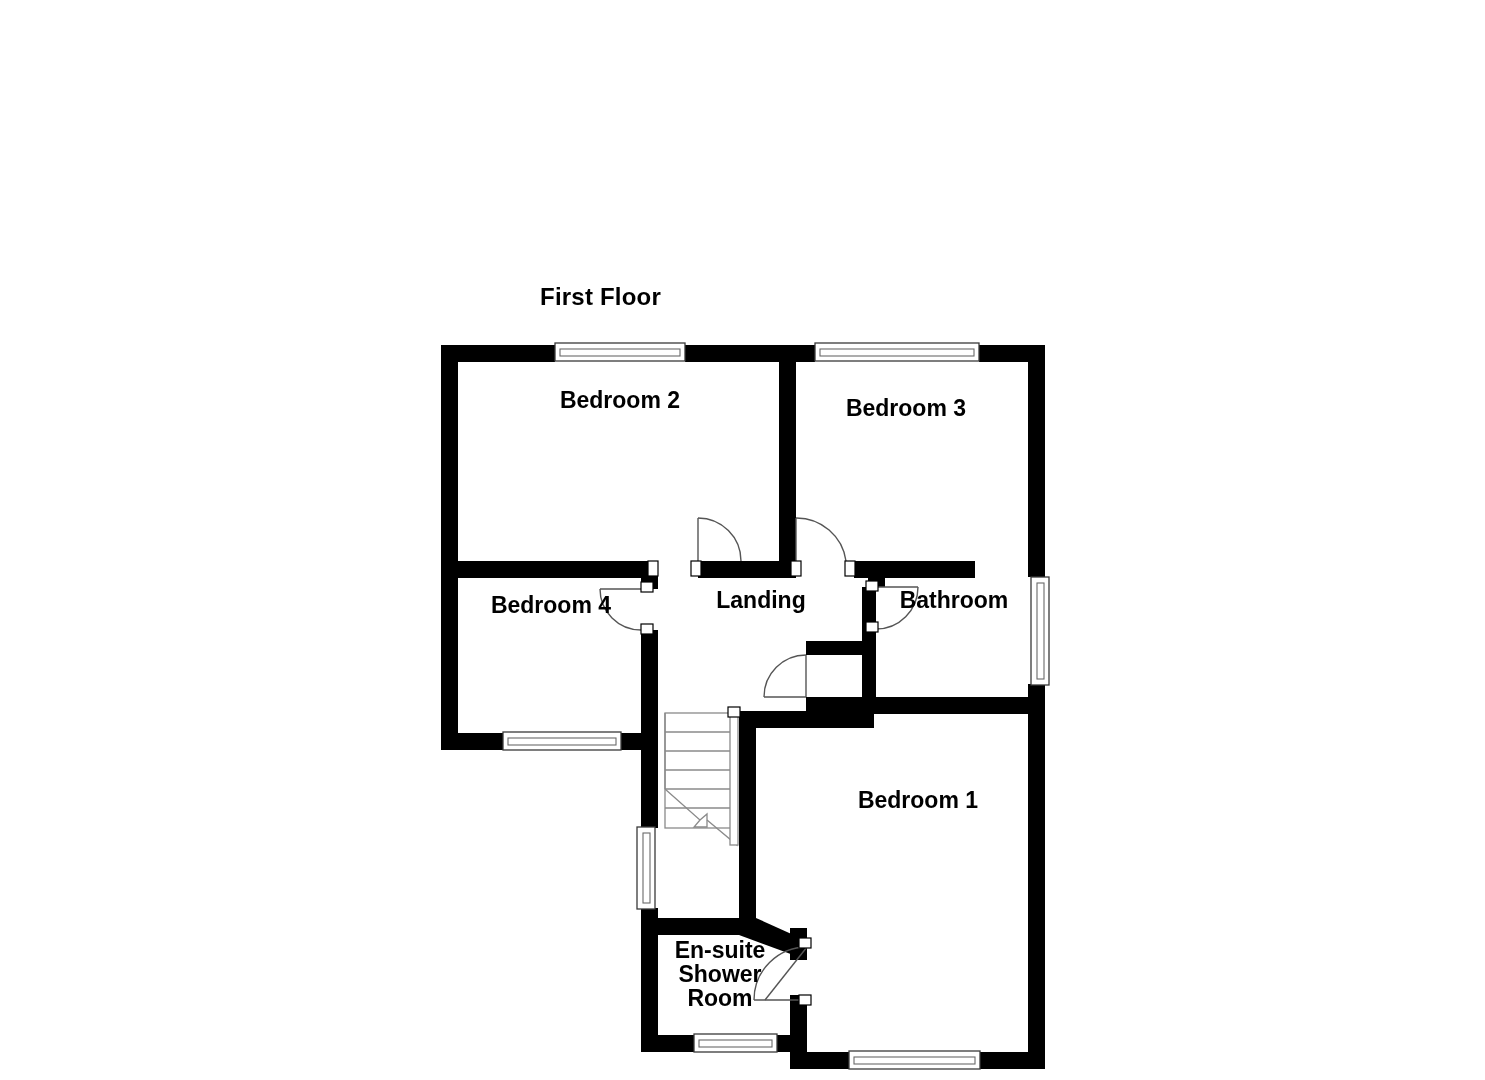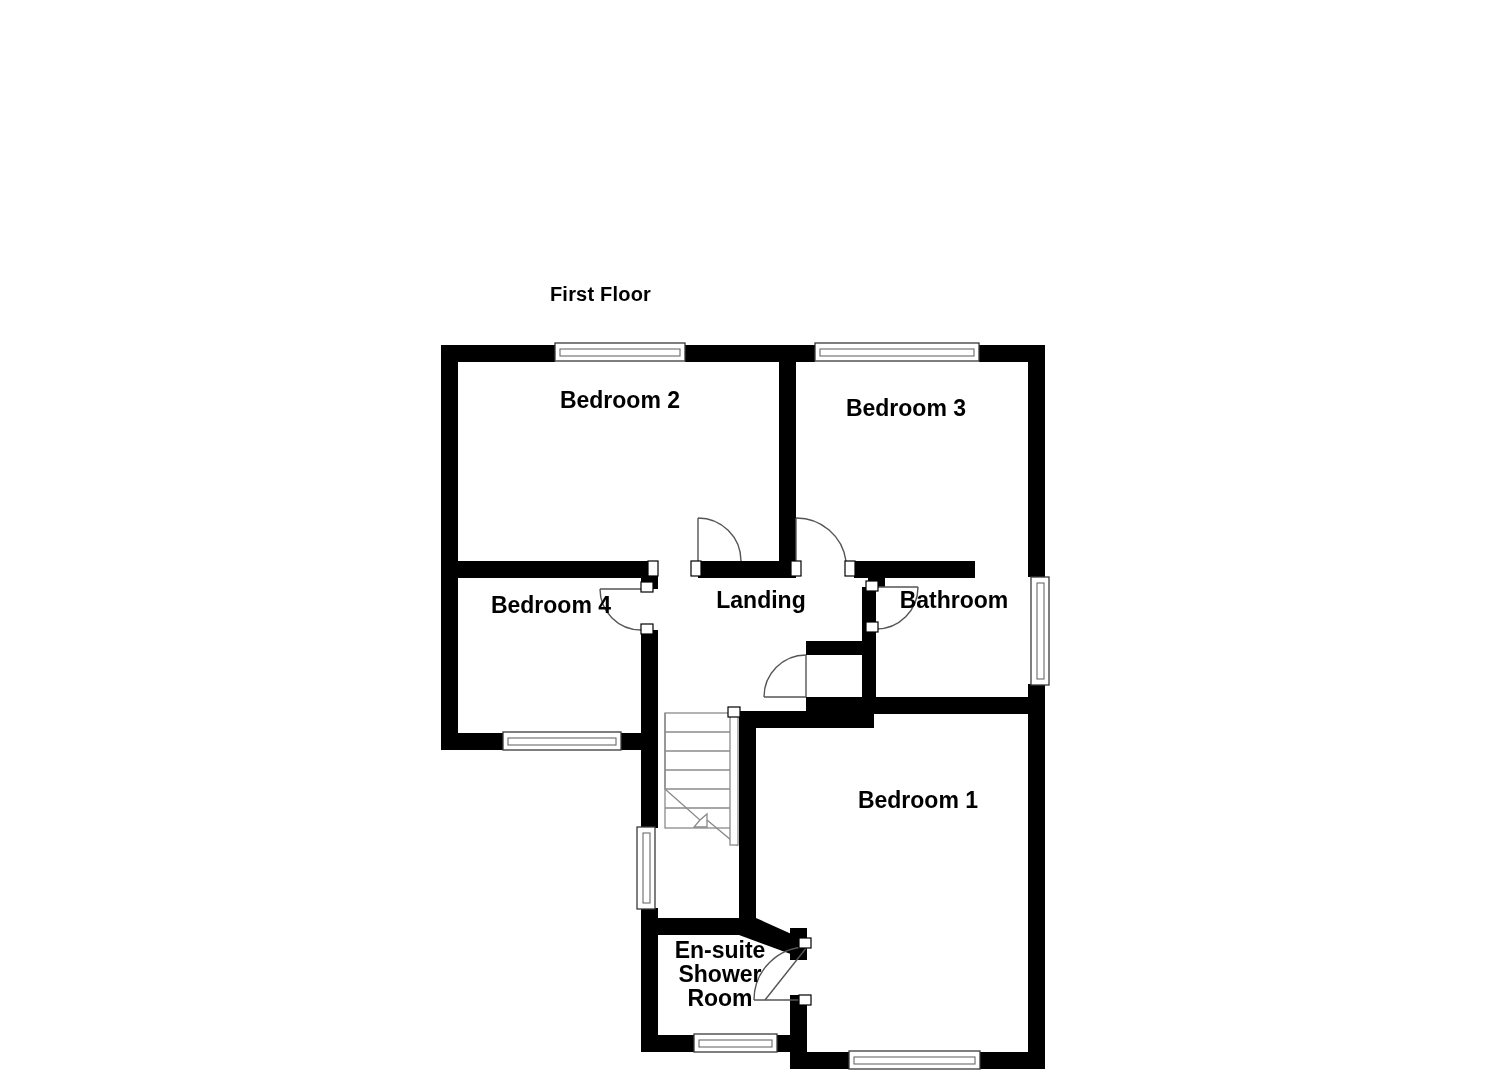--- a/index.html
+++ b/index.html
@@ -20,21 +20,21 @@
     top: 0;
     width: 1485px;
     height: 1080px;
   }
   #floorplan-title {
     position: absolute;
     left: 0;
     top: 283px;
     width: 1201px;
     text-align: center;
-    font-size: 20px;
+    font-size: 24px;
     font-weight: bold;
     color: #000000;
     letter-spacing: 0.2px;
   }
   #floorplan-svg {
     position: absolute;
     left: 0;
     top: 0;
   }
   .room-label {

